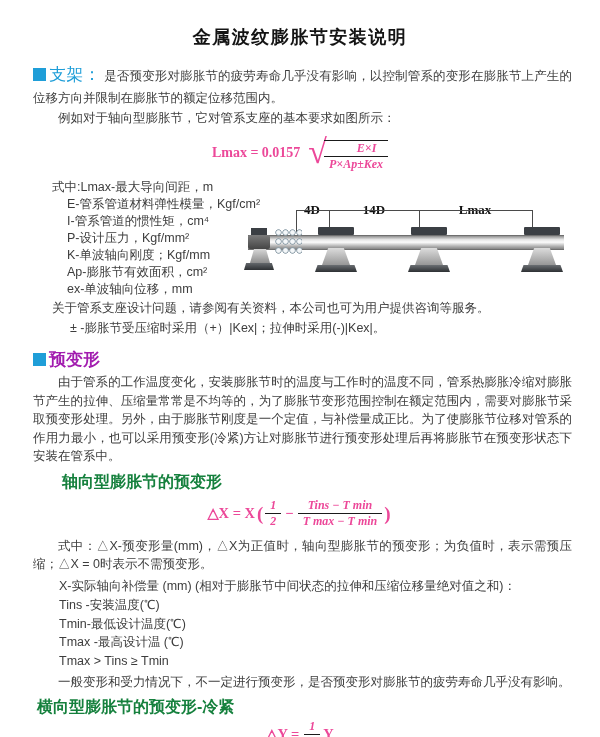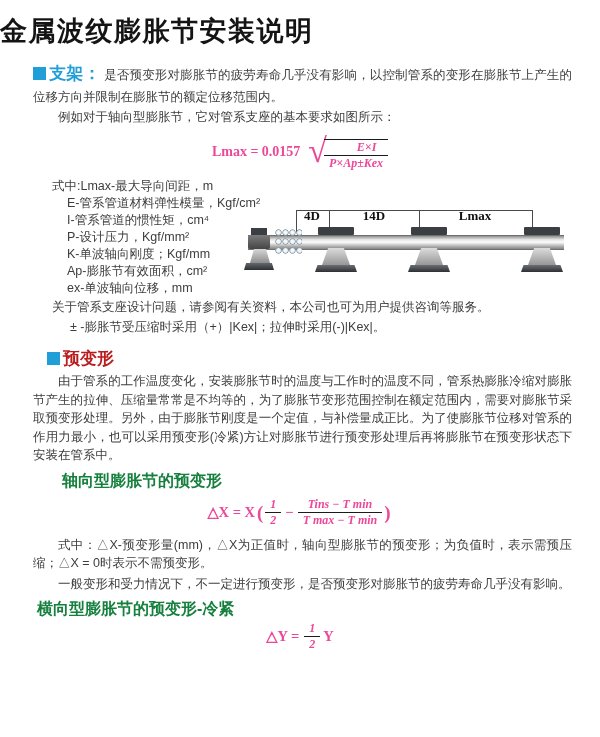--- a/index.html
+++ b/index.html
@@ -1,28 +1,28 @@
 <!DOCTYPE html>
 <html><head>
 <meta charset="utf-8">
 <style>
   html,body { margin:0; padding:0; background:#fff; }
   .page { position:relative; width:600px; height:737px; background:#ffffff; overflow:hidden;
           font-family:"Liberation Sans", sans-serif; color:#3d3d3d; }
 
-  h1.title { margin:0; padding-top:13px; font-size:27px; font-weight:bold;
+  h1.title { margin:12px; padding-top:13px; text-align:center; font-size:18px; font-weight:bold;
              color:#141414; letter-spacing:1.5px; }
 
   .para { margin:0 28px 0 33px; font-size:12.5px; line-height:1.6; text-align:justify; }
   .first { margin-top:11px; }
   .indent { text-indent:2em; }
-  .h-blue { color:#1f9ed8; font-size:17px; font-weight:bold; }
+  .h-blue { color:#1f9ed8; font-size:17px; font-weight:normal; }
   .sq { display:inline-block; width:13px; height:13px; background:#1f9ed8; margin-right:3px; vertical-align:-1px; }
 
-  .sec-h2 { margin:11px 0 0 47px; font-size:17px; font-weight:bold; color:#b91c1c; }
+  .sec-h2 { margin:11px 0 0 33px; font-size:17px; font-weight:bold; color:#a21caf; }
   .sub-blue { color:#15803d; font-size:16px; font-weight:bold; margin:6px 0 0 62px; }
   .sub-blue.lateral { margin-left:37px; margin-top:5px; }
 
   
   .formula { display:flex; align-items:center; justify-content:center;
              font-family:"Liberation Serif", serif; font-weight:bold; color:#ec4899; }
   .f-lmax { margin-top:6px; height:38px; font-size:14px; }
   .radical { font-size:34px; font-weight:normal; line-height:34px; margin:0 -3px 0 8px; transform:translateY(-1px); }
   .frac { display:inline-flex; flex-direction:column; align-items:center; font-style:italic;
           font-size:12px; line-height:1.3; }
@@ -45,21 +45,21 @@
   .defs > div:nth-child(8) { margin-left:40px; margin-top:2px; }
   .defs > div:nth-child(9) { margin-left:33px; margin-top:3px; text-indent:2em; }
 
   .axial-note { margin:6px 28px 0 33px; font-size:12.5px; line-height:1.5; text-align:justify; text-indent:2em; }
   .axial-list { margin:3px 0 0 59px; font-size:12.5px; line-height:1.5; }
   .note-last { margin:2px 28px 0 33px; font-size:12.5px; line-height:1.5; text-indent:2em; }
   .pre-para { margin-top:2px; line-height:1.48; }
 
   
   .diagram { position:absolute; left:244px; top:193px; width:352px; height:100px; }
-  .dim-label { position:absolute; top:15px; transform:translateX(-50%); font-family:"Liberation Serif", serif;
+  .dim-label { position:absolute; top:9px; transform:translateX(-50%); font-family:"Liberation Serif", serif;
                font-weight:bold; font-size:13px; color:#111; }
   .dim-line { position:absolute; top:17px; left:52px; width:236px; height:0; border-top:1.4px solid #4a4a4a; }
   .tick { position:absolute; top:17px; width:0; height:22px; border-left:1.4px solid #4a4a4a; }
   .pipe { position:absolute; left:4px; top:42px; width:316px; height:13px;
           background:linear-gradient(180deg,#8f8f8f 0%,#e6e6e6 28%,#fbfbfb 48%,#b3b3b3 78%,#848484 100%);
           border-top:1px solid #6f6f6f; border-bottom:1px solid #6f6f6f; }
   .bellows { position:absolute; left:31px; top:35px; width:27px; height:27px; z-index:3;
              background-image:radial-gradient(circle, #f4f7f9 32%, #8fa0ab 50%, rgba(0,0,0,0) 63%);
              background-size:7px 9px; }
   .support { position:absolute; top:34px; width:44px; height:57px; z-index:2; }
@@ -167,20 +167,27 @@
     <span class="minus">−</span>
     <span class="frac frac-mid">
       <span class="num">Tins − T min</span>
       <span class="den">T max − T min</span>
     </span>
     <span class="paren">)</span>
   </div>
 
   <p class="axial-note">式中：△X-预变形量(mm)，△X为正值时，轴向型膨胀节的预变形；为负值时，表示需预压缩；△X = 0时表示不需预变形。</p>
 
+  <div class="axial-list">
+    <div>X-实际轴向补偿量 (mm) (相对于膨胀节中间状态的拉伸和压缩位移量绝对值之和)：</div>
+    <div>Tins -安装温度(℃)</div>
+    <div>Tmin-最低设计温度(℃)</div>
+    <div>Tmax -最高设计温 (℃)</div>
+    <div>Tmax &gt; Tins ≥ Tmin</div>
+  </div>
 
   <p class="note-last">一般变形和受力情况下，不一定进行预变形，是否预变形对膨胀节的疲劳寿命几乎没有影响。</p>
 
   <h3 class="sub-blue lateral">横向型膨胀节的预变形-冷紧</h3>
 
   <div class="formula f-dy">
     <span>△Y =</span>
     <span class="frac frac-mid" style="margin-left:5px">
       <span class="num">1</span>
       <span class="den">2</span>

